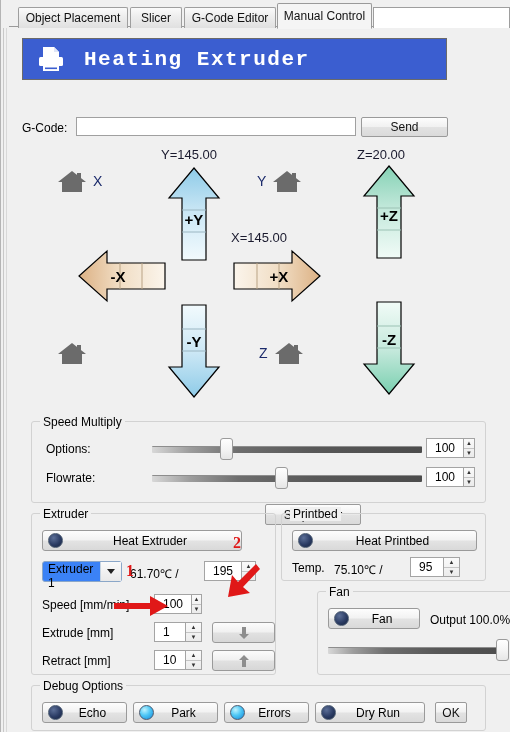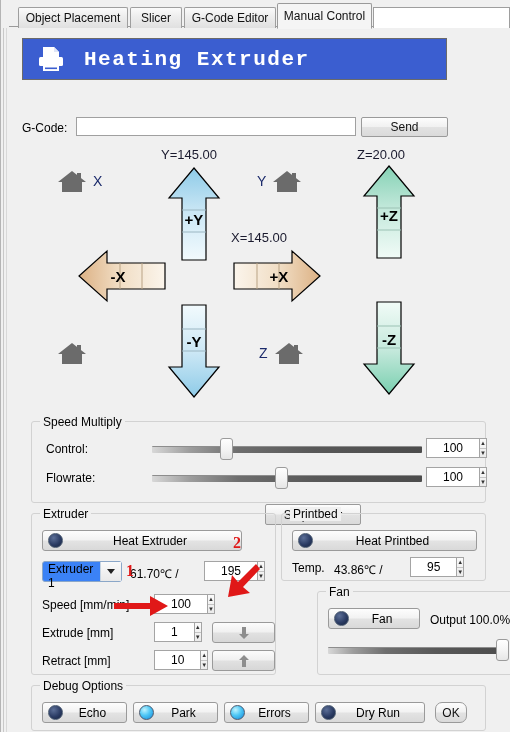--- a/index.html
+++ b/index.html
@@ -104,21 +104,21 @@
     position:absolute; width:13px; height:22px; border-radius:3px;
     background: linear-gradient(to bottom,#fefefe,#f3f3f3 55%,#e6e6e6);
     border:1px solid #9b9b9b; box-sizing:border-box;
   }
   .rowlbl { position:absolute; font-size:12px; }
 
   
   .spin { position:absolute; height:20px; display:flex; }
   .spin .txt {
     flex:1; background:#fff; border:1px solid #a4a4a4; border-right:none;
-    box-sizing:border-box; font-size:12px; padding:1px 16px; display:flex;
+    box-sizing:border-box; font-size:12px; padding:1px 8px; display:flex;
     align-items:center; color:#000;
   }
   .spin .arrows {
     width:17px; border:1px solid #a4a4a4; box-sizing:border-box;
     background: linear-gradient(to bottom,#fafafa,#ebebeb);
     display:flex; flex-direction:column;
   }
   .spin .arrows > div {
     flex:1; display:flex; align-items:center; justify-content:center;
     font-size:6px; line-height:1; color:#333;
@@ -347,21 +347,21 @@
           <text x="28" y="46" text-anchor="middle" font-family="Liberation Sans, sans-serif" font-size="15" font-weight="bold" fill="#000">-Z</text>
         </svg>
       </div>
 
       <div class="btn mbtn stopmotor">Stop Motor</div>
     </div>
 
     <div class="gb" style="left:22px; top:392px; width:455px; height:82px;">
       <span class="cap">Speed Multiply</span>
 
-      <div class="rowlbl" style="left:14px; top:20px;">Control:</div>
+      <div class="rowlbl" style="left:14px; top:20px;">Options:</div>
       <div class="track" style="left:120px; top:24px; width:270px;"></div>
       <div class="thumb" style="left:188px; top:16px;"></div>
       <div class="spin" style="left:394px; top:16px; width:49px;">
         <div class="txt">100</div>
         <div class="arrows">
           <div>▲</div>
           <div>▼</div>
         </div>
       </div>
 
@@ -438,21 +438,21 @@
       </div>
     </div>
 
     <div class="gb" style="left:272px; top:484px; width:205px; height:68px;">
       <span class="cap">Printbed</span>
       <div class="ledbtn" style="left:10px; top:16px; width:185px;">
         <span class="led off"></span>
         <span class="lbl">Heat Printbed</span>
       </div>
       <div class="plain" style="left:10px; top:47px;">Temp.</div>
-      <div class="plain" style="left:52px; top:47px;">43.86℃ /</div>
+      <div class="plain" style="left:52px; top:47px;">75.10℃ /</div>
       <div class="spin" style="left:128px; top:43px; width:50px;">
         <div class="txt">95</div>
         <div class="arrows">
           <div>▲</div>
           <div>▼</div>
         </div>
       </div>
     </div>
 
     <div class="gb" style="left:272px; top:562px; width:205px; height:84px;margin-left:36px;">
@@ -478,21 +478,21 @@
         <span class="lbl">Park</span>
       </div>
       <div class="ledbtn" style="left:192px; top:16px; width:85px;">
         <span class="led on"></span>
         <span class="lbl">Errors</span>
       </div>
       <div class="ledbtn" style="left:283px; top:16px; width:110px;">
         <span class="led off"></span>
         <span class="lbl">Dry Run</span>
       </div>
-      <div class="btn" style="position:absolute; left:403px; top:16px; width:32px; height:21px;border-radius:7px;">OK</div>
+      <div class="btn" style="position:absolute; left:403px; top:16px; width:32px; height:21px;">OK</div>
     </div>
 
   </div>
 
   <div class="anno" style="left:112px; top:586px;">
     <svg width="62" height="34" viewBox="0 0 62 34">
       <path d="M2 17 h36 v-7 l18 10 l-18 10 v-7 h-36 z" fill="#e01818"></path>
     </svg>
   </div>
   <span class="annonum" style="left:126px; top:562px;">1</span>

